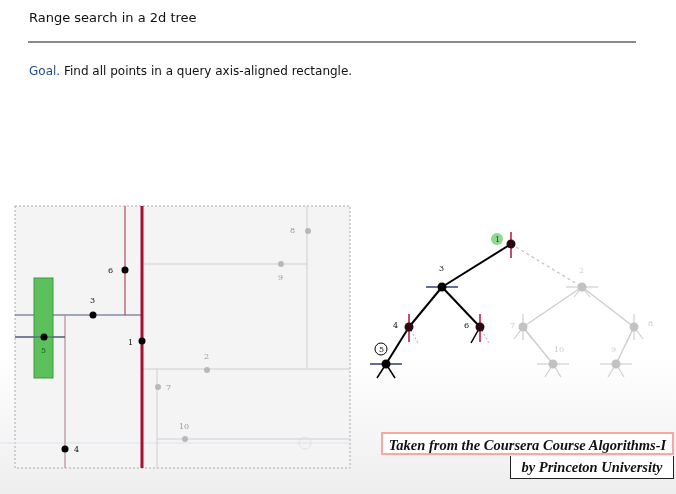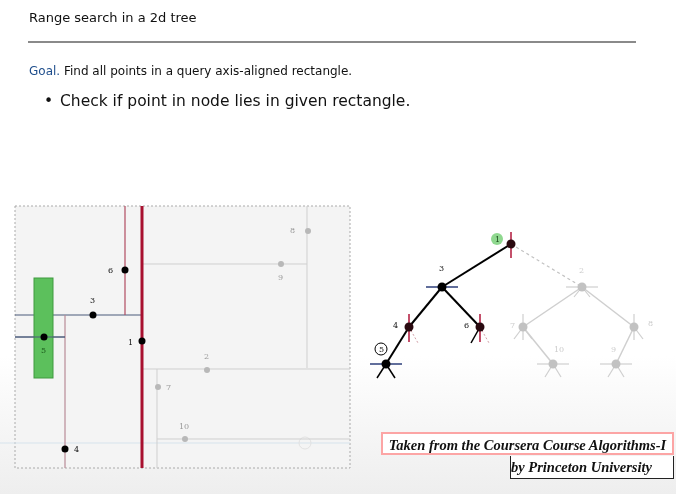--- a/index.html
+++ b/index.html
@@ -6,35 +6,34 @@
   body{width:676px;height:494px;overflow:hidden;background:linear-gradient(#ffffff 0%,#ffffff 72%,#eeeeee 100%);font-family:"DejaVu Sans",sans-serif;position:relative;}
   .title{position:absolute;left:29px;top:10px;font-size:13px;color:#111;}
   .rule{position:absolute;left:28px;top:41px;width:608px;height:2px;background:#8a8a8a;}
   .goal{position:absolute;left:29px;top:64px;font-size:12px;color:#111;}
   .goal .kw{color:#1f4e8c;}
   .bullets{position:absolute;left:44px;top:88px;margin:0;padding:0;list-style:none;}
   .bullets li{font-size:15.5px;color:#111;height:27px;line-height:27px;}
   .bullets li .dot{display:inline-block;width:16px;}
   svg{position:absolute;left:0;top:0;}
   .credit1{position:absolute;left:381px;top:432px;width:293px;height:23px;border:2px solid #fca5a5;background:#fff;font-family:"Liberation Serif",serif;font-style:italic;font-weight:bold;font-size:14.5px;line-height:23px;text-align:center;color:#111;box-sizing:border-box;}
-  .credit2{position:absolute;left:510px;top:456px;width:164px;height:23px;border:1px solid #222;border-top:none;background:#fff;font-family:"Liberation Serif",serif;font-style:italic;font-weight:bold;font-size:14.5px;line-height:22px;text-align:left;color:#111;box-sizing:border-box;}
+  .credit2{position:absolute;left:510px;top:456px;width:164px;height:23px;border:1px solid #222;border-top:none;background:#fff;font-family:"Liberation Serif",serif;font-style:italic;font-weight:bold;font-size:14.5px;line-height:22px;text-align:center;color:#111;box-sizing:border-box;}
   .lbl{font-family:"DejaVu Serif",serif;font-size:8px;}
 </style>
 </head>
 <body>
 
 <div class="title">Range search in a 2d tree</div>
 <div class="rule"></div>
 
 <div class="goal">
   <span class="kw">Goal.</span><span> Find all points in a query axis-aligned rectangle.</span>
 </div>
 
 <ul class="bullets">
-  <li><span class="dot">•</span><span>Check if point in node lies in given rectangle.</span></li>
 </ul>
 
 <svg width="676" height="494">
 
   <g>
     <rect x="15" y="206" width="335" height="262" fill="#f4f4f4" stroke="#aaa" stroke-dasharray="2,2"></rect>
 
     <line x1="0" y1="443" x2="350" y2="443" stroke="#d6e3ec" stroke-width="1"></line>
     <circle cx="305" cy="443" r="6" fill="none" stroke="#e2e2e2"></circle>
 

